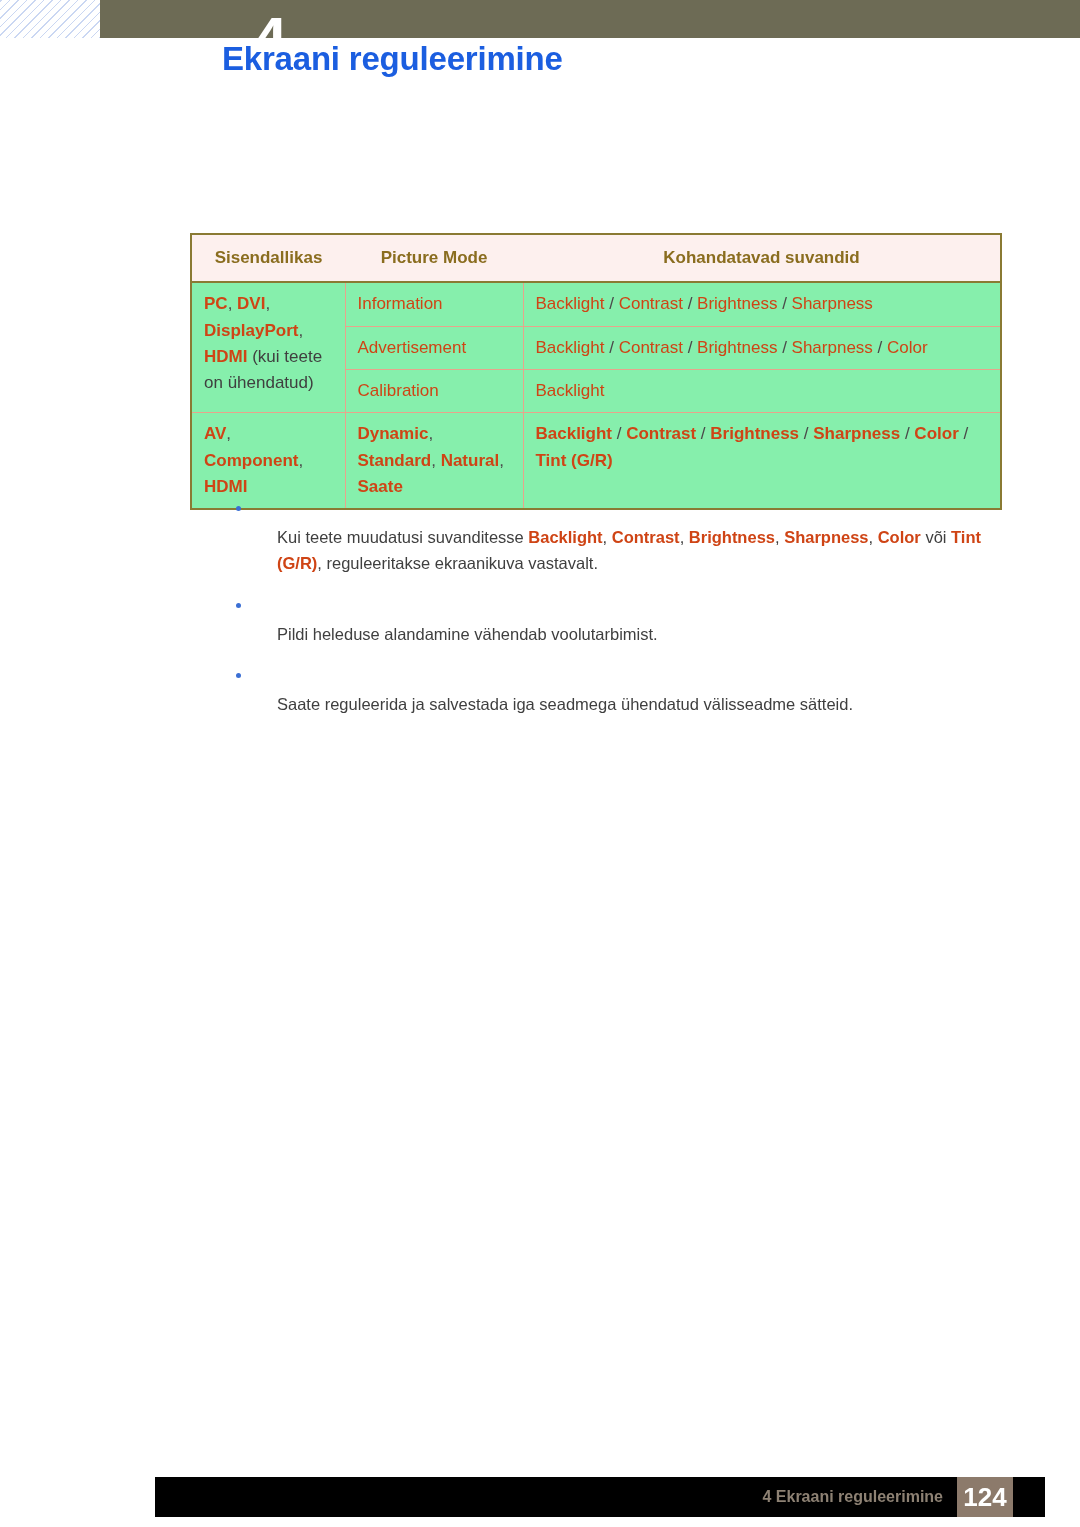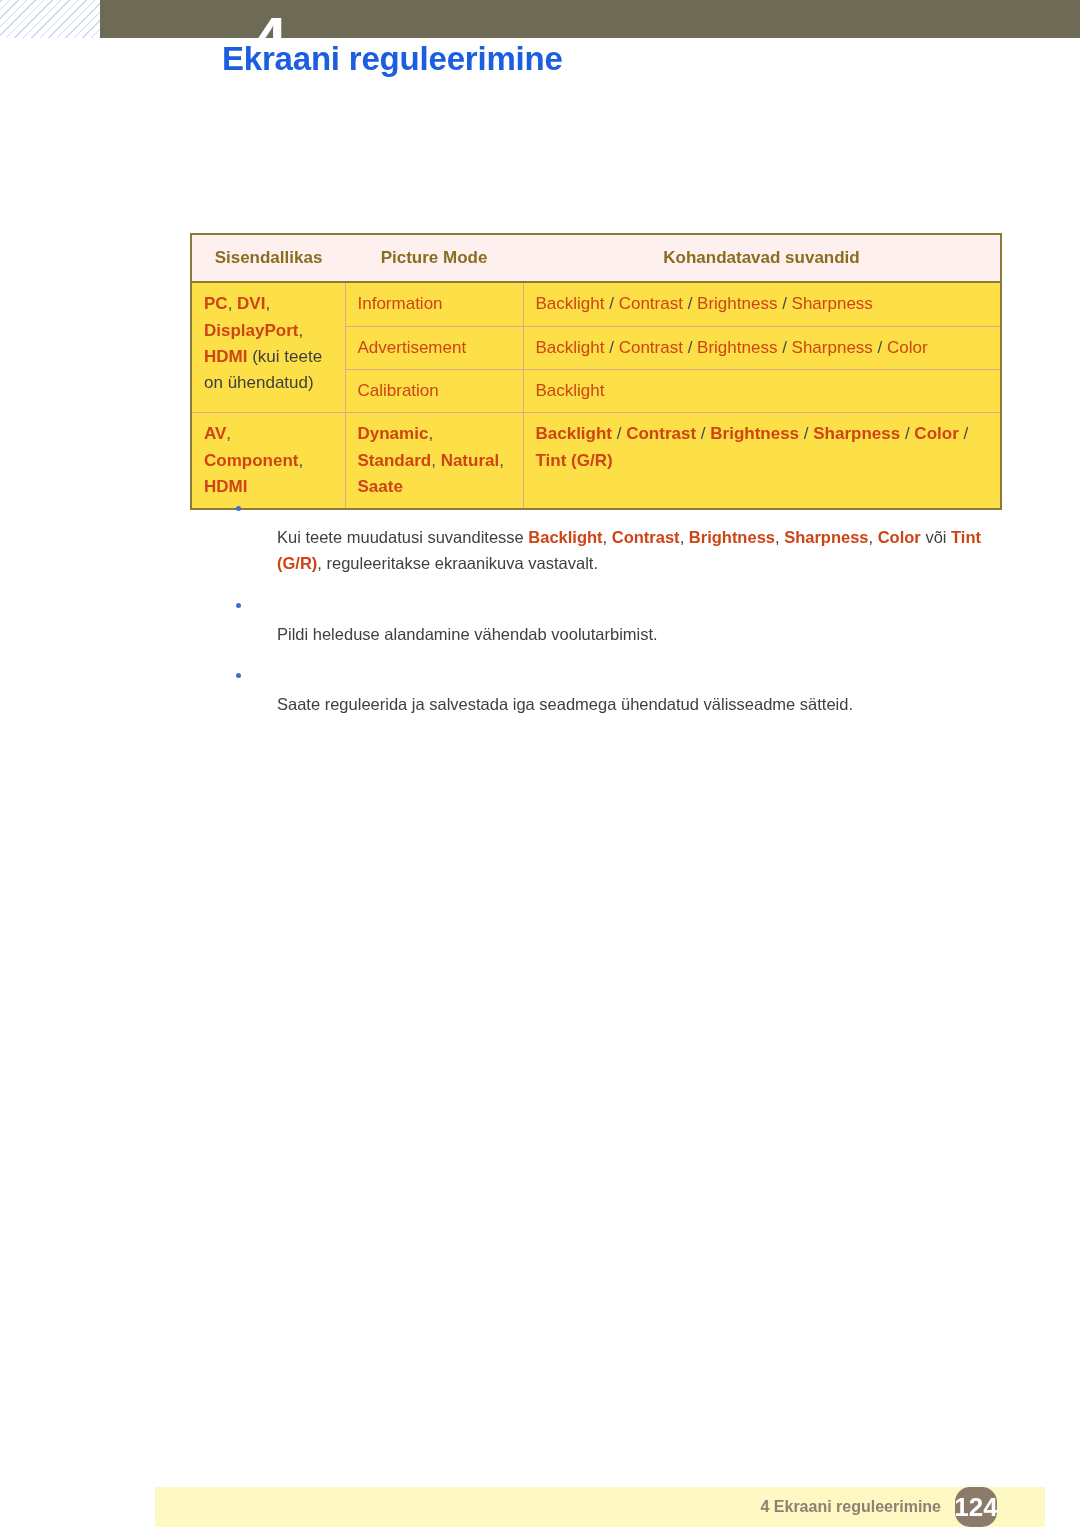--- a/index.html
+++ b/index.html
@@ -95,21 +95,21 @@
     border-bottom: 2px solid #8a7a33;
     padding: 10px 6px;
   }
   .col-src  { width: 154px; }
   .col-mode { width: 178px; }
   .col-opt  { width: auto; }
 
   .spec-table tbody td {
     border-right: 1px solid #e8a48c;
     border-bottom: 1px solid #e8a48c;
-    background: #fde047;
+    background: #86efac;
   }
   .spec-table tbody td:last-child { border-right: none; }
   .spec-table tbody tr:last-child td { border-bottom: none; }
 
   
   td.src-cell { border-right: 1px solid #d98b6c; }
 
   .row-group-sep td { border-top: 1px solid #d1622b; }
 
   
@@ -149,53 +149,52 @@
     border-radius: 50%;
     background: #3b6fd4;
     margin: 10px 36px 0 0;
   }
   .note-text { flex: 1 1 auto; margin-top: 28px; }
 
   
   .footer-band {
     position: absolute;
     left: 155px;
-    bottom: 0;
+    bottom: 10px;
     width: 890px;
     height: 40px;
-    background: #fef9c3;
+    background: #000000;
   }
   .footer-inner {
     position: absolute;
     right: 0;
     top: 0;
     height: 40px;
     display: flex;
     align-items: stretch;
   }
   .footer-label {
     display: flex;
     align-items: center;
     padding-right: 14px;
     font-size: 16px;
     font-weight: bold;
     color: #8d8173;
     white-space: nowrap;
   }
   .footer-page {
-    width: 42px;
+    width: 56px;
     background: #8c7a6b;
     color: #ffffff;
     font-size: 26px;
     font-weight: bold;
     display: flex;
     align-items: center;
     justify-content: center;
-    margin-right: 48px;
-    border-radius: 15px;
+    margin-right: 32px;
   }
 </style>
 </head>
 <body>
 
 <div class="hatch"></div>
 
 <div class="olive-band">
   <div class="chapter-num">
     <span>4</span>

